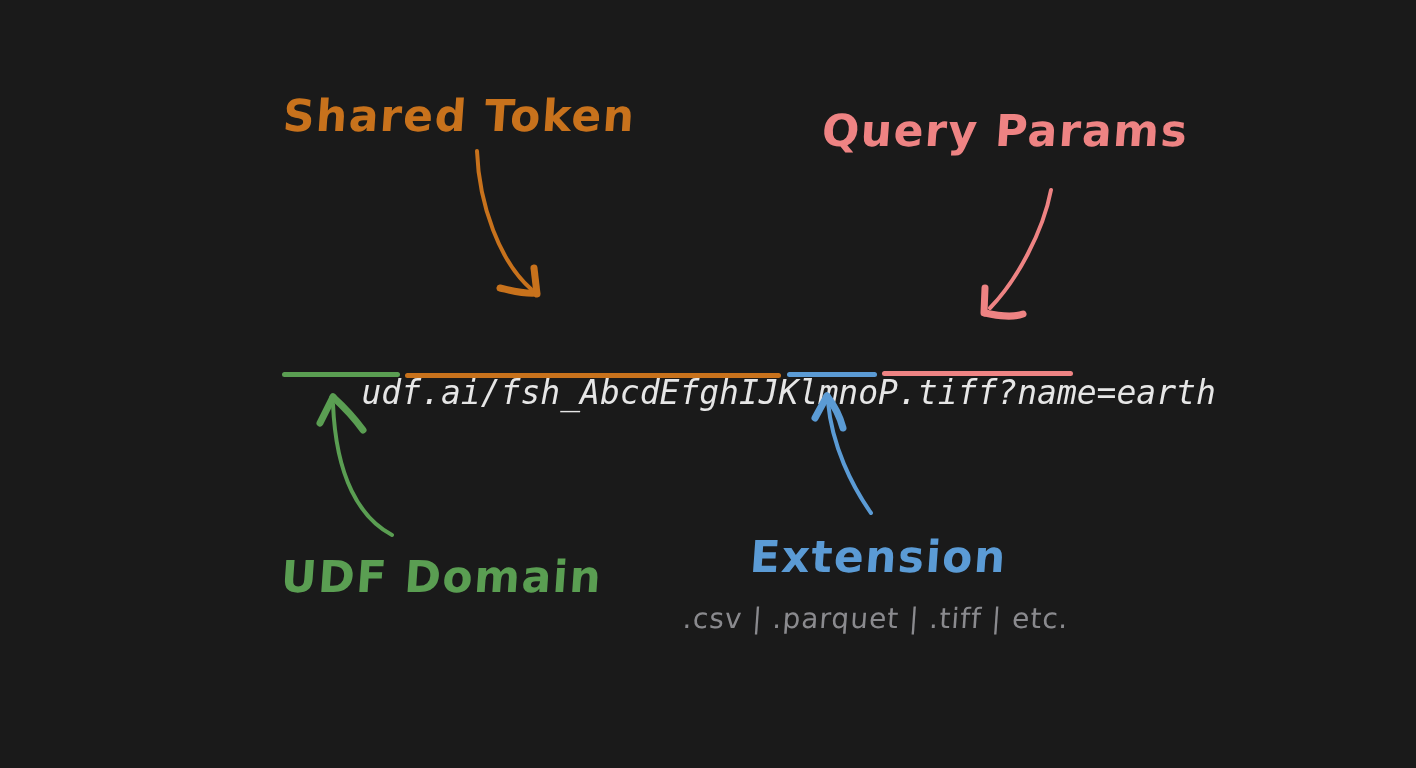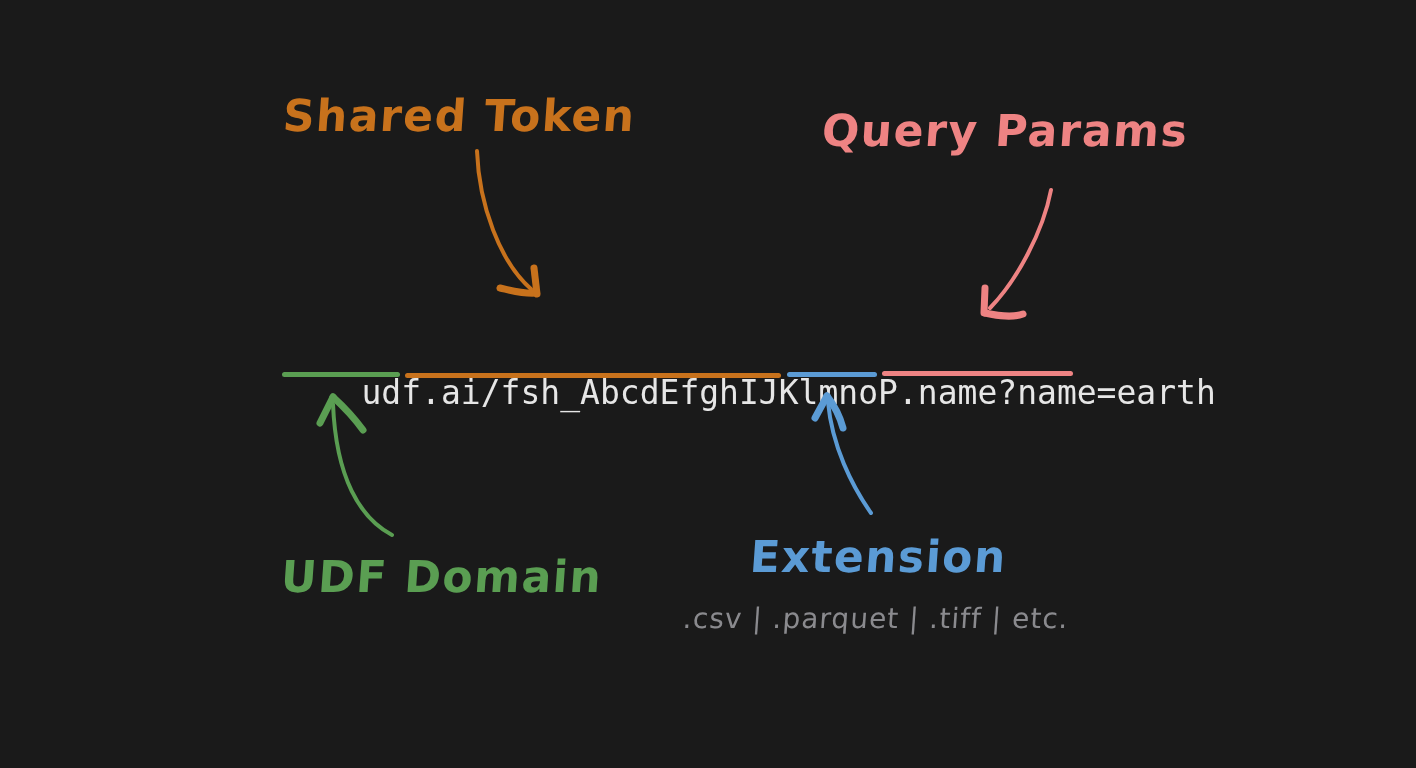--- a/index.html
+++ b/index.html
@@ -22,21 +22,21 @@
     left: 282px;
     top: 327px;
     height: 44px;
     white-space: pre;
     font-family: "DejaVu Sans Mono", "Liberation Mono", monospace;
     font-size: 33px;
     letter-spacing: 0px;
     color: #e6e6e6;
     line-height: 44px;
   }
-  #url-row span { display: inline; }
+  #url-row span { display: inline; font-style: italic; }
 
   
   .underline {
     position: absolute;
     height: 5px;
     border-radius: 3px;
   }
   #ul-domain    { left: 282px; top: 372px; width: 118px; }
   #ul-token     { left: 405px; top: 373px; width: 376px; }
   #ul-extension { left: 787px; top: 372px; width:  90px; }
@@ -90,21 +90,21 @@
     height: 768px;
     pointer-events: none;
   }
 </style>
 </head>
 <body style="background: rgb(26, 26, 26);">
 
 <div id="canvas" style="background: rgb(26, 26, 26);">
 
   <div id="url-row" style="color: rgb(230, 230, 230);">
-    <span>udf.ai</span><span>/</span><span>fsh_AbcdEfghIJKlmnoP</span><span>.name</span><span>?name=earth</span>
+    <span>udf.ai</span><span>/</span><span>fsh_AbcdEfghIJKlmnoP</span><span>.tiff</span><span>?name=earth</span>
   </div>
 
   <div class="underline" id="ul-domain" style="background: rgb(90, 158, 82);"></div>
   <div class="underline" id="ul-token" style="background: rgb(200, 114, 28);"></div>
   <div class="underline" id="ul-extension" style="background: rgb(91, 155, 213);"></div>
   <div class="underline" id="ul-query" style="background: rgb(238, 131, 131);"></div>
 
   <div class="hand" id="label-shared-token">Shared Token</div>
 
   <div class="hand" id="label-query-params">Query Params</div>

